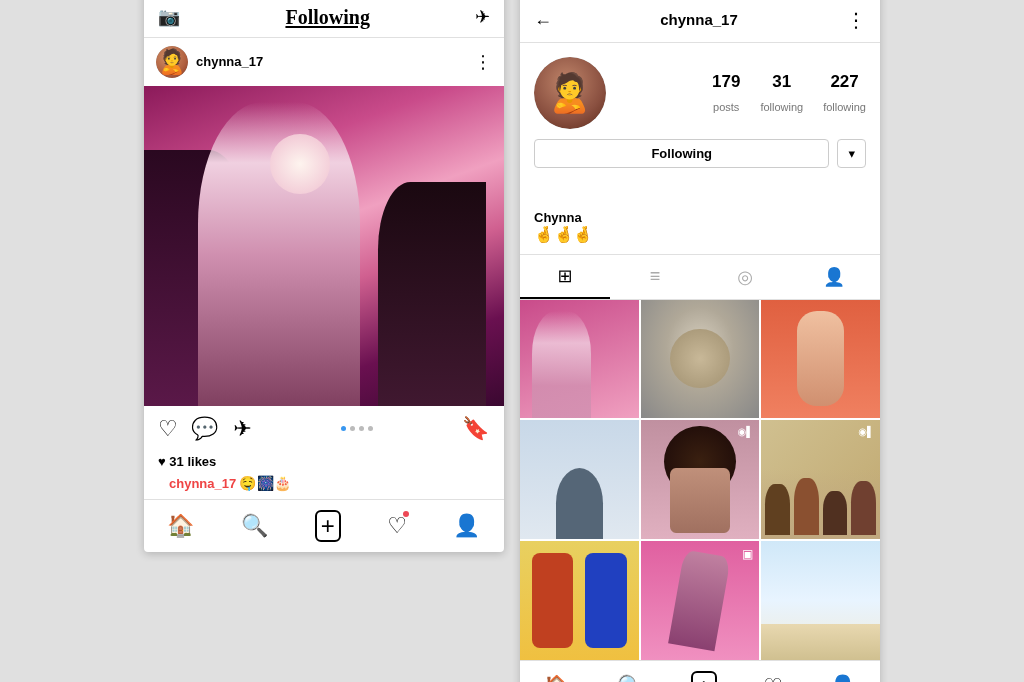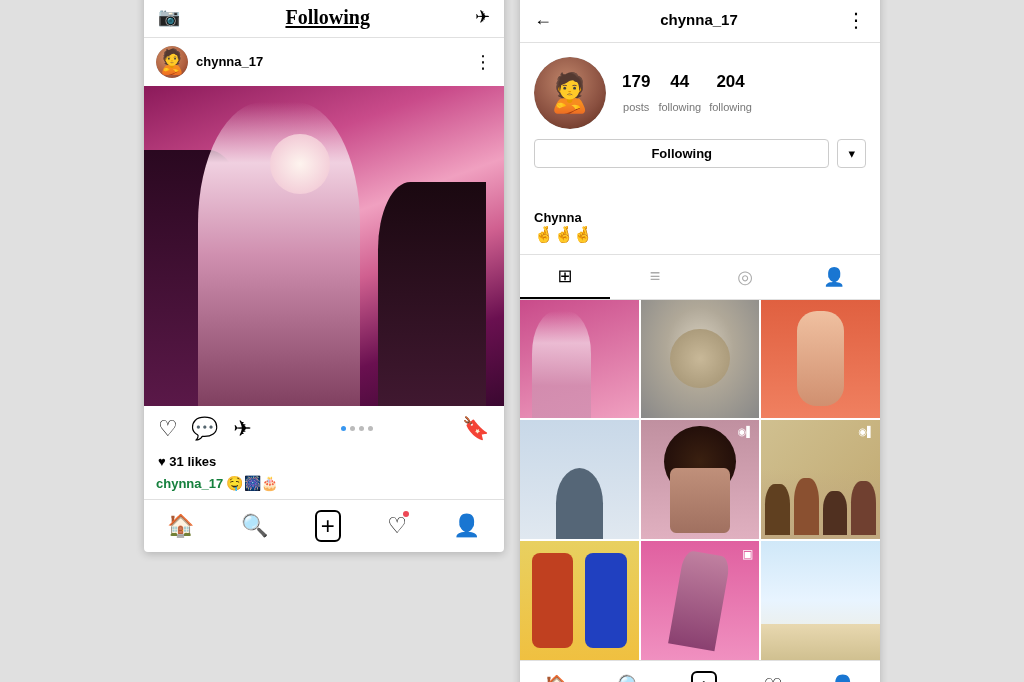--- a/index.html
+++ b/index.html
@@ -122,23 +122,23 @@
     .dot.active { background: #3897f0; }
     .bookmark-icon { font-size: 22px; color: #000; }
 
     .post-likes {
       padding: 2px 14px 4px;
       font-size: 13px;
       font-weight: 600;
       color: #000;
     }
     .post-caption {
-      padding: 2px 12px 8px;
+      padding: 2px 25px 8px;
       font-size: 13px;
-      color: #15803d;
+      color: #ef4444;
     }
     .post-caption .caption-user { font-weight: 600; }
     .post-caption .emojis { font-size: 14px; }
 
     
     .bottom-nav {
       display: flex;
       justify-content: space-around;
       align-items: center;
       padding: 10px 0;
@@ -176,23 +176,23 @@
     .profile-avatar {
       width: 72px;
       height: 72px;
       border-radius: 50%;
       background: #bbb;
       overflow: hidden;
       flex-shrink: 0;
     }
     .profile-stats {
       display: flex;
-      gap: 8px;
+      gap: 20px;
       flex: 1;
-      justify-content: flex-start;
+      justify-content: flex-end;
     }
     .stat-item {
       display: flex;
       flex-direction: column;
       align-items: center;
     }
     .stat-number { font-size: 17px; font-weight: 700; color: #000; }
     .stat-label { font-size: 11px; color: #777; margin-top: 9px; }
 
     .profile-follow-row {
@@ -448,25 +448,25 @@
     <div class="profile-info">
       <div class="profile-avatar">
         <div class="face-circle2">🙎</div>
       </div>
       <div class="profile-stats">
         <div class="stat-item">
           <span class="stat-number">179</span>
           <span class="stat-label">posts</span>
         </div>
         <div class="stat-item">
-          <span class="stat-number">44</span>
+          <span class="stat-number">31</span>
           <span class="stat-label">following</span>
         </div>
         <div class="stat-item">
-          <span class="stat-number">204</span>
+          <span class="stat-number">227</span>
           <span class="stat-label">following</span>
         </div>
       </div>
     </div>
 
     <div class="profile-follow-row">
       <button class="following-btn">Following</button>
       <button class="dropdown-btn">▾</button>
     </div>
 

